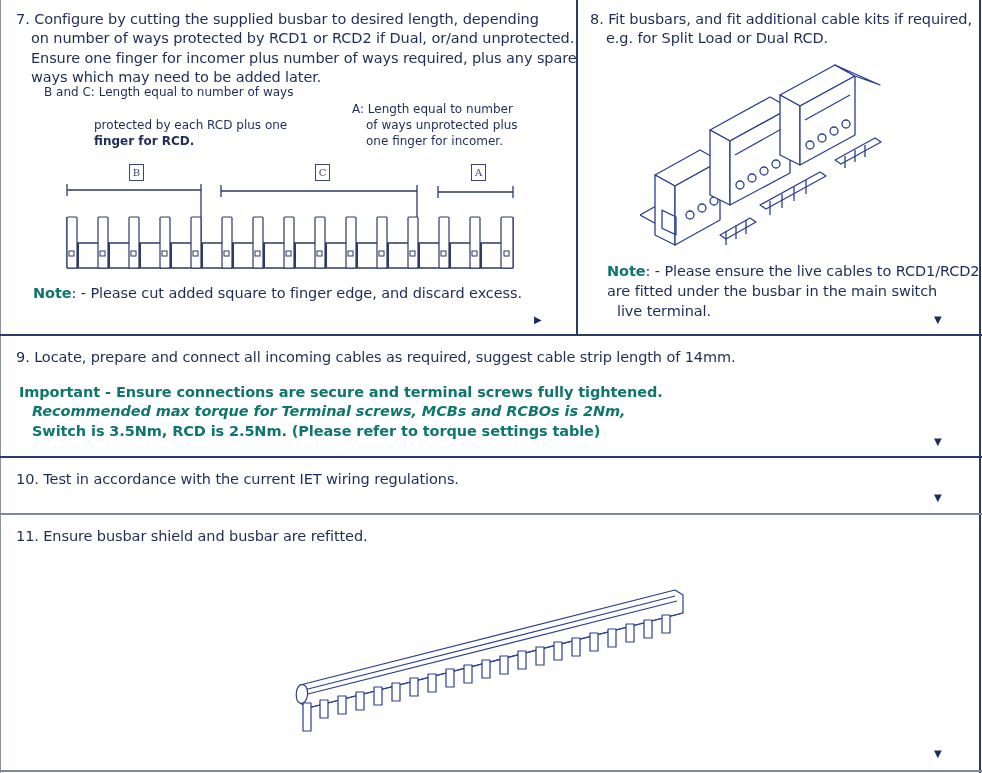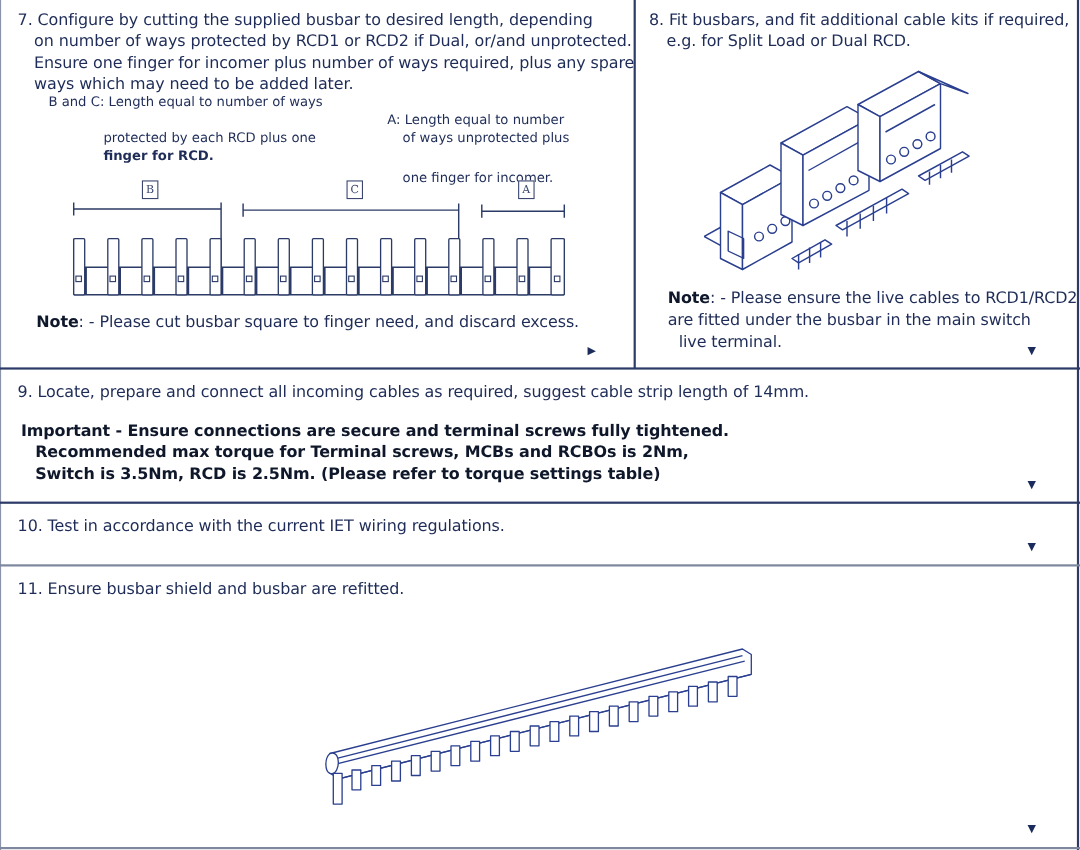--- a/index.html
+++ b/index.html
@@ -9,21 +9,21 @@
     }
     .frame { position: absolute; left: 0; top: 0; width: 902px; height: 773px; }
     .vline-left { position: absolute; left: 0; top: 0; width: 1px; height: 773px; background: #8a93a8; }
     .vline-right { position: absolute; left: 979px; top: 0; width: 2px; height: 773px; background: #2b3a66; }
     .hline { position: absolute; left: 0; width: 982px; height: 2px; background: #2b3a66; }
     .hline.light { background: #7d879e; }
     .vdiv { position: absolute; left: 576px; top: 0; width: 2px; height: 335px; background: #2b3a66; }
 
     .txt { position: absolute; font-size: 14.5px; line-height: 19.5px; color: #1e2c57; white-space: nowrap; letter-spacing: -0.1px; }
     .small { position: absolute; font-size: 12px; line-height: 16px; color: #1e2c57; white-space: nowrap; }
-    .bold { font-weight: bold; color: #0f172a; }
+    .bold { font-weight: bold; color: #0f766e; }
     .arrow { position: absolute; font-size: 10px; color: #1a2b5c; line-height: 10px; }
 
     .label-box {
       position: absolute; border: 1px solid #3a4670; background: #fff;
       font-family: "DejaVu Serif", serif; font-size: 10px; color: #3a4670;
       width: 13px; height: 15px; text-align: center; line-height: 15px;
     }
     svg { position: absolute; }
   </style>
 </head>
@@ -43,21 +43,21 @@
     <div class="txt" style="left:31px; top:29px;">on number of ways protected by RCD1 or RCD2 if Dual, or/and unprotected.</div>
     <div class="txt" style="left:31px; top:49px;">Ensure one finger for incomer plus number of ways required, plus any spare</div>
     <div class="txt" style="left:31px; top:68px;text-align:center;">ways which may need to be added later.</div>
 
     <div class="small" style="left:44px; top:84px;">B and C: Length equal to number of ways</div>
     <div class="small" style="left:94px; top:117px;">protected by each RCD plus one</div>
     <div class="small" style="left:94px; top:133px;font-weight:bold;">finger for RCD.</div>
 
     <div class="small" style="left:352px; top:101px;">A: Length equal to number</div>
     <div class="small" style="left:366px; top:117px;">of ways unprotected plus</div>
-    <div class="small" style="left:366px; top:133px;margin-top:20px;">one finger for incomer.</div>
+    <div class="small" style="left:366px; top:133px;">one finger for incomer.</div>
 
     <div class="label-box" style="left:129px; top:164px;">B</div>
     <div class="label-box" style="left:315px; top:164px;">C</div>
     <div class="label-box" style="left:471px; top:164px;">A</div>
 
     <svg style="left:60px; top:180px;" width="460" height="95" viewBox="0 0 460 95">
       <g stroke="#2b3a66" stroke-width="1.3" fill="none">
 
         <line x1="7" y1="10" x2="141" y2="10"></line>
         <line x1="7" y1="4" x2="7" y2="16"></line>
@@ -120,21 +120,21 @@
         <rect x="265" y="63" width="2" height="25"></rect>
         <rect x="296" y="63" width="2" height="25"></rect>
         <rect x="327" y="63" width="2" height="25"></rect>
         <rect x="358" y="63" width="2" height="25"></rect>
         <rect x="389" y="63" width="2" height="25"></rect>
         <rect x="420" y="63" width="2" height="25"></rect>
       </g>
     </svg>
 
     <div class="txt" style="left:33px; top:284px;">
-      <span class="bold">Note</span><span>: - Please cut busbar square to finger need, and discard excess.</span>
+      <span class="bold">Note</span><span>: - Please cut added square to finger edge, and discard excess.</span>
     </div>
     <div class="arrow" style="left:534px; top:315px;">▶</div>
   </section>
 
   <section>
     <div class="txt" style="left:590px; top:10px;">8. Fit busbars, and fit additional cable kits if required,</div>
     <div class="txt" style="left:606px; top:29px;">e.g. for Split Load or Dual RCD.</div>
 
     <svg style="left:640px; top:55px;" width="250" height="200" viewBox="0 0 250 200">
       <g stroke="#2a3f8f" stroke-width="1.3" fill="#ffffff" stroke-linejoin="round">
@@ -188,21 +188,21 @@
       <span class="bold">Note</span><span>: - Please ensure the live cables to RCD1/RCD2</span>
     </div>
     <div class="txt" style="left:607px; top:282px;">are fitted under the busbar in the main switch</div>
     <div class="txt" style="left:607px; top:302px;margin-left:10px;">live terminal.</div>
     <div class="arrow" style="left:934px; top:315px;">▼</div>
   </section>
 
   <section>
     <div class="txt" style="left:16px; top:348px;">9. Locate, prepare and connect all incoming cables as required, suggest cable strip length of 14mm.</div>
     <div class="txt bold" style="left:19px; top:383px;">Important - Ensure connections are secure and terminal screws fully tightened.</div>
-    <div class="txt bold" style="left:32px; top:402px;">Recommended max torque for Terminal screws, MCBs and RCBOs is 2Nm,</div>
+    <div class="txt bold" style="left:32px; top:402px;font-style:italic;">Recommended max torque for Terminal screws, MCBs and RCBOs is 2Nm,</div>
     <div class="txt bold" style="left:32px; top:422px;">Switch is 3.5Nm, RCD is 2.5Nm. (Please refer to torque settings table)</div>
     <div class="arrow" style="left:934px; top:437px;">▼</div>
   </section>
 
   <section>
     <div class="txt" style="left:16px; top:470px;">10. Test in accordance with the current IET wiring regulations.</div>
     <div class="arrow" style="left:934px; top:493px;">▼</div>
   </section>
 
   <section>

